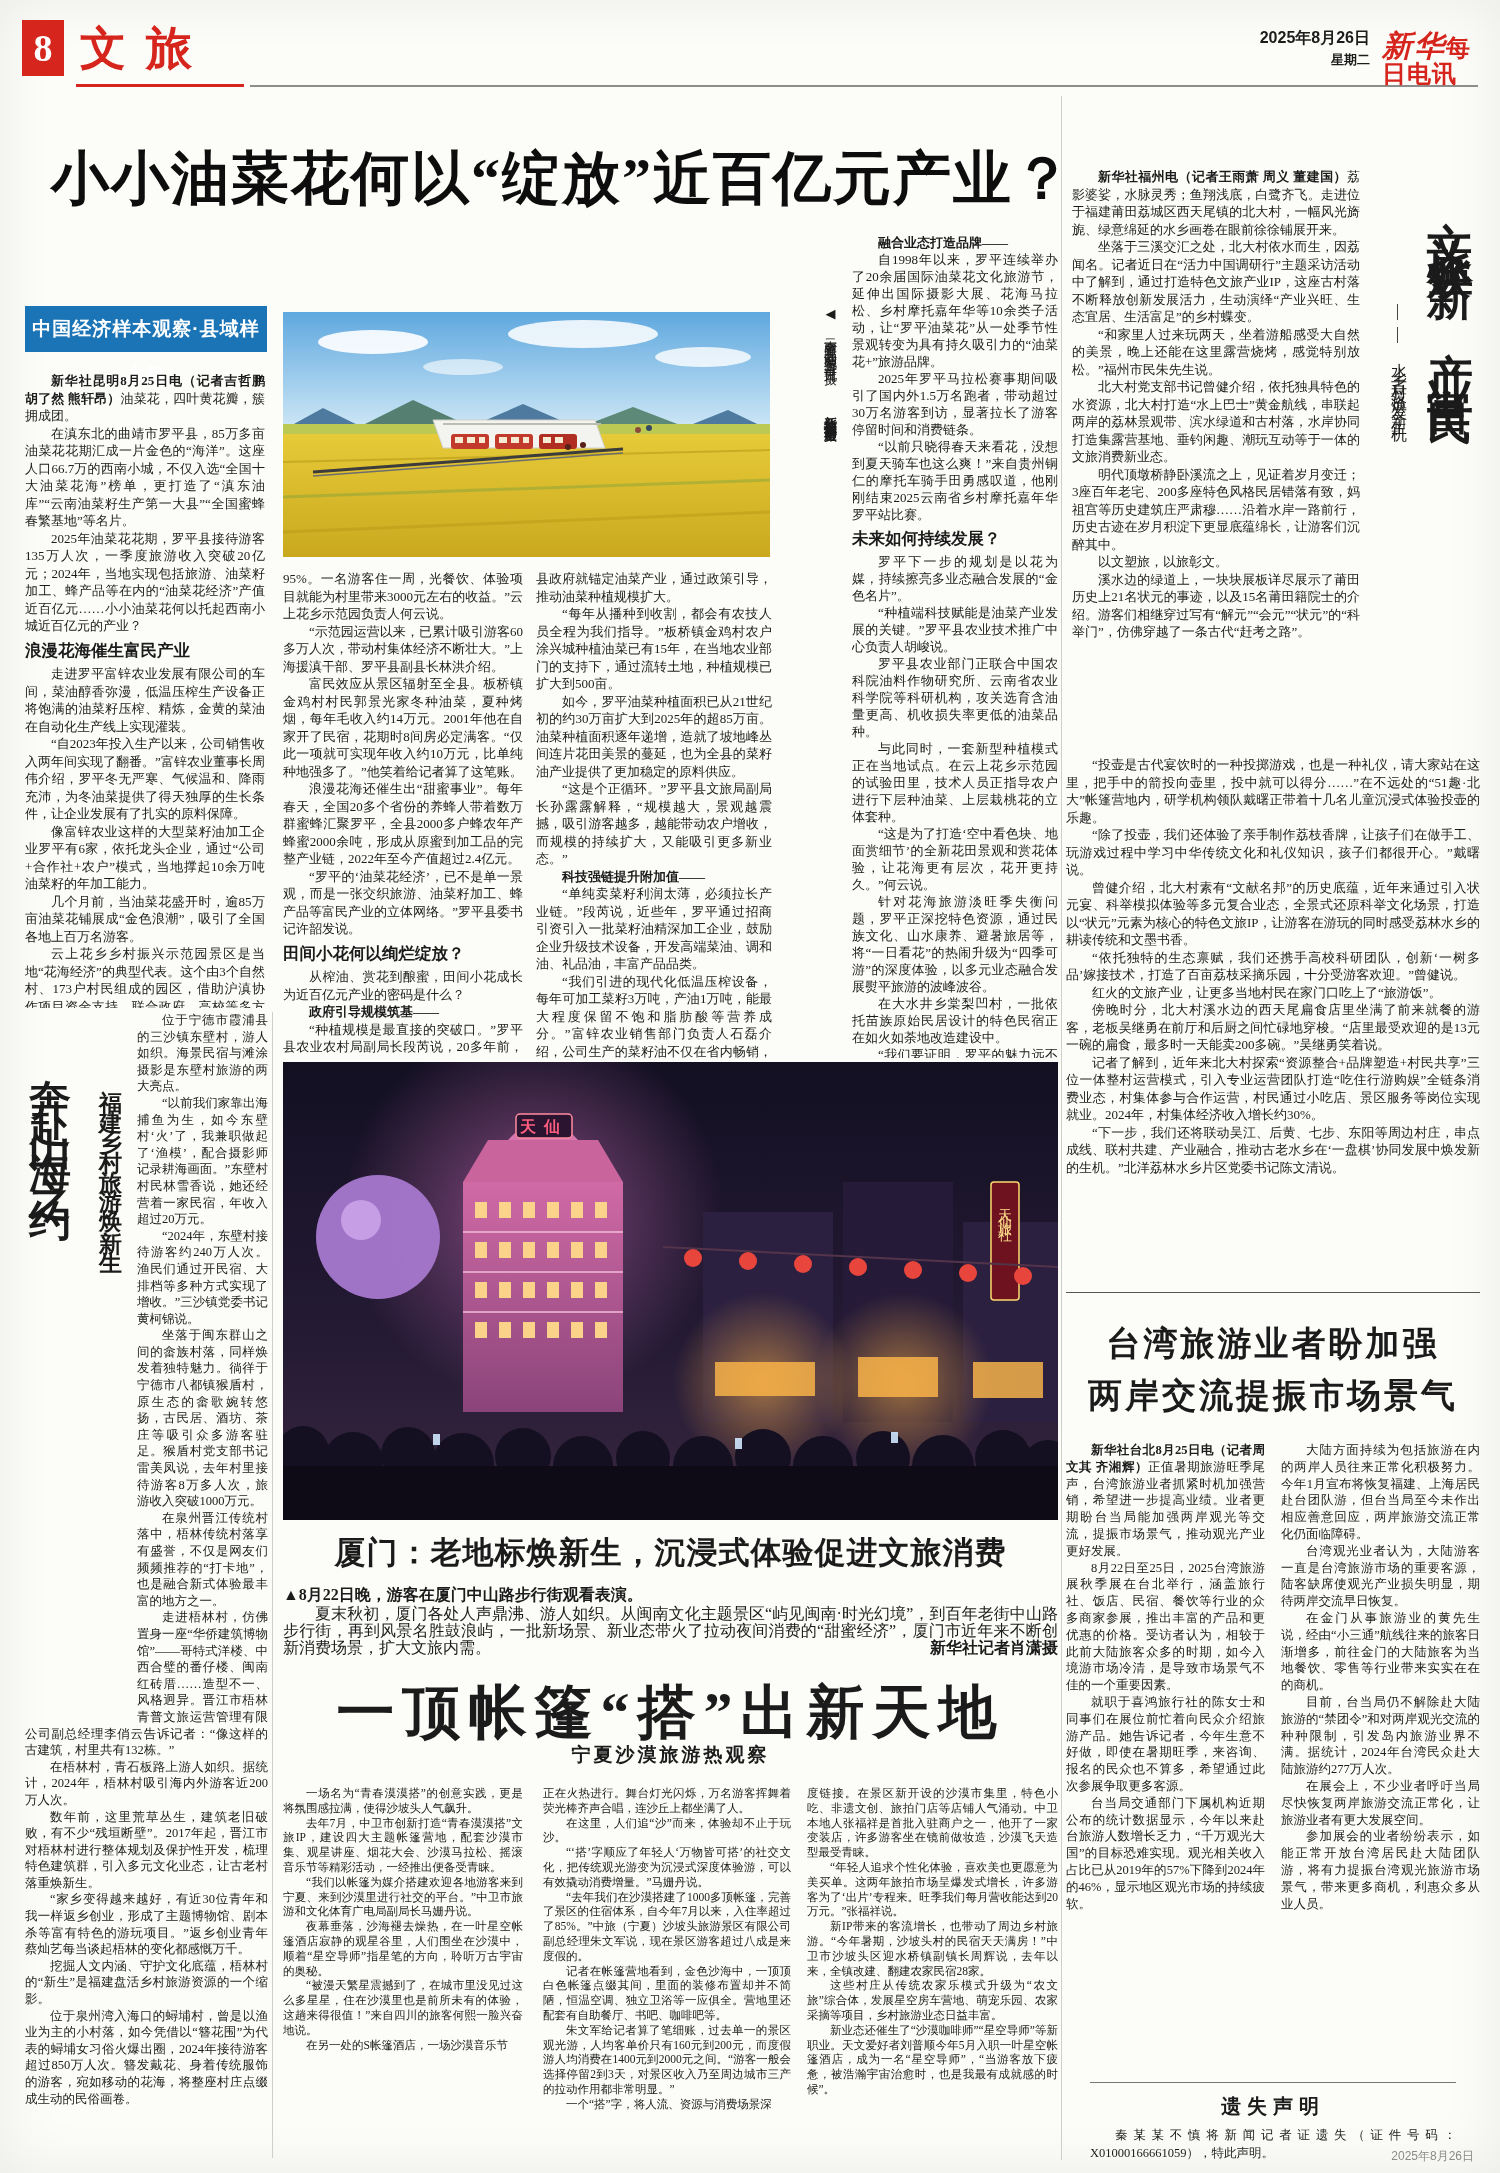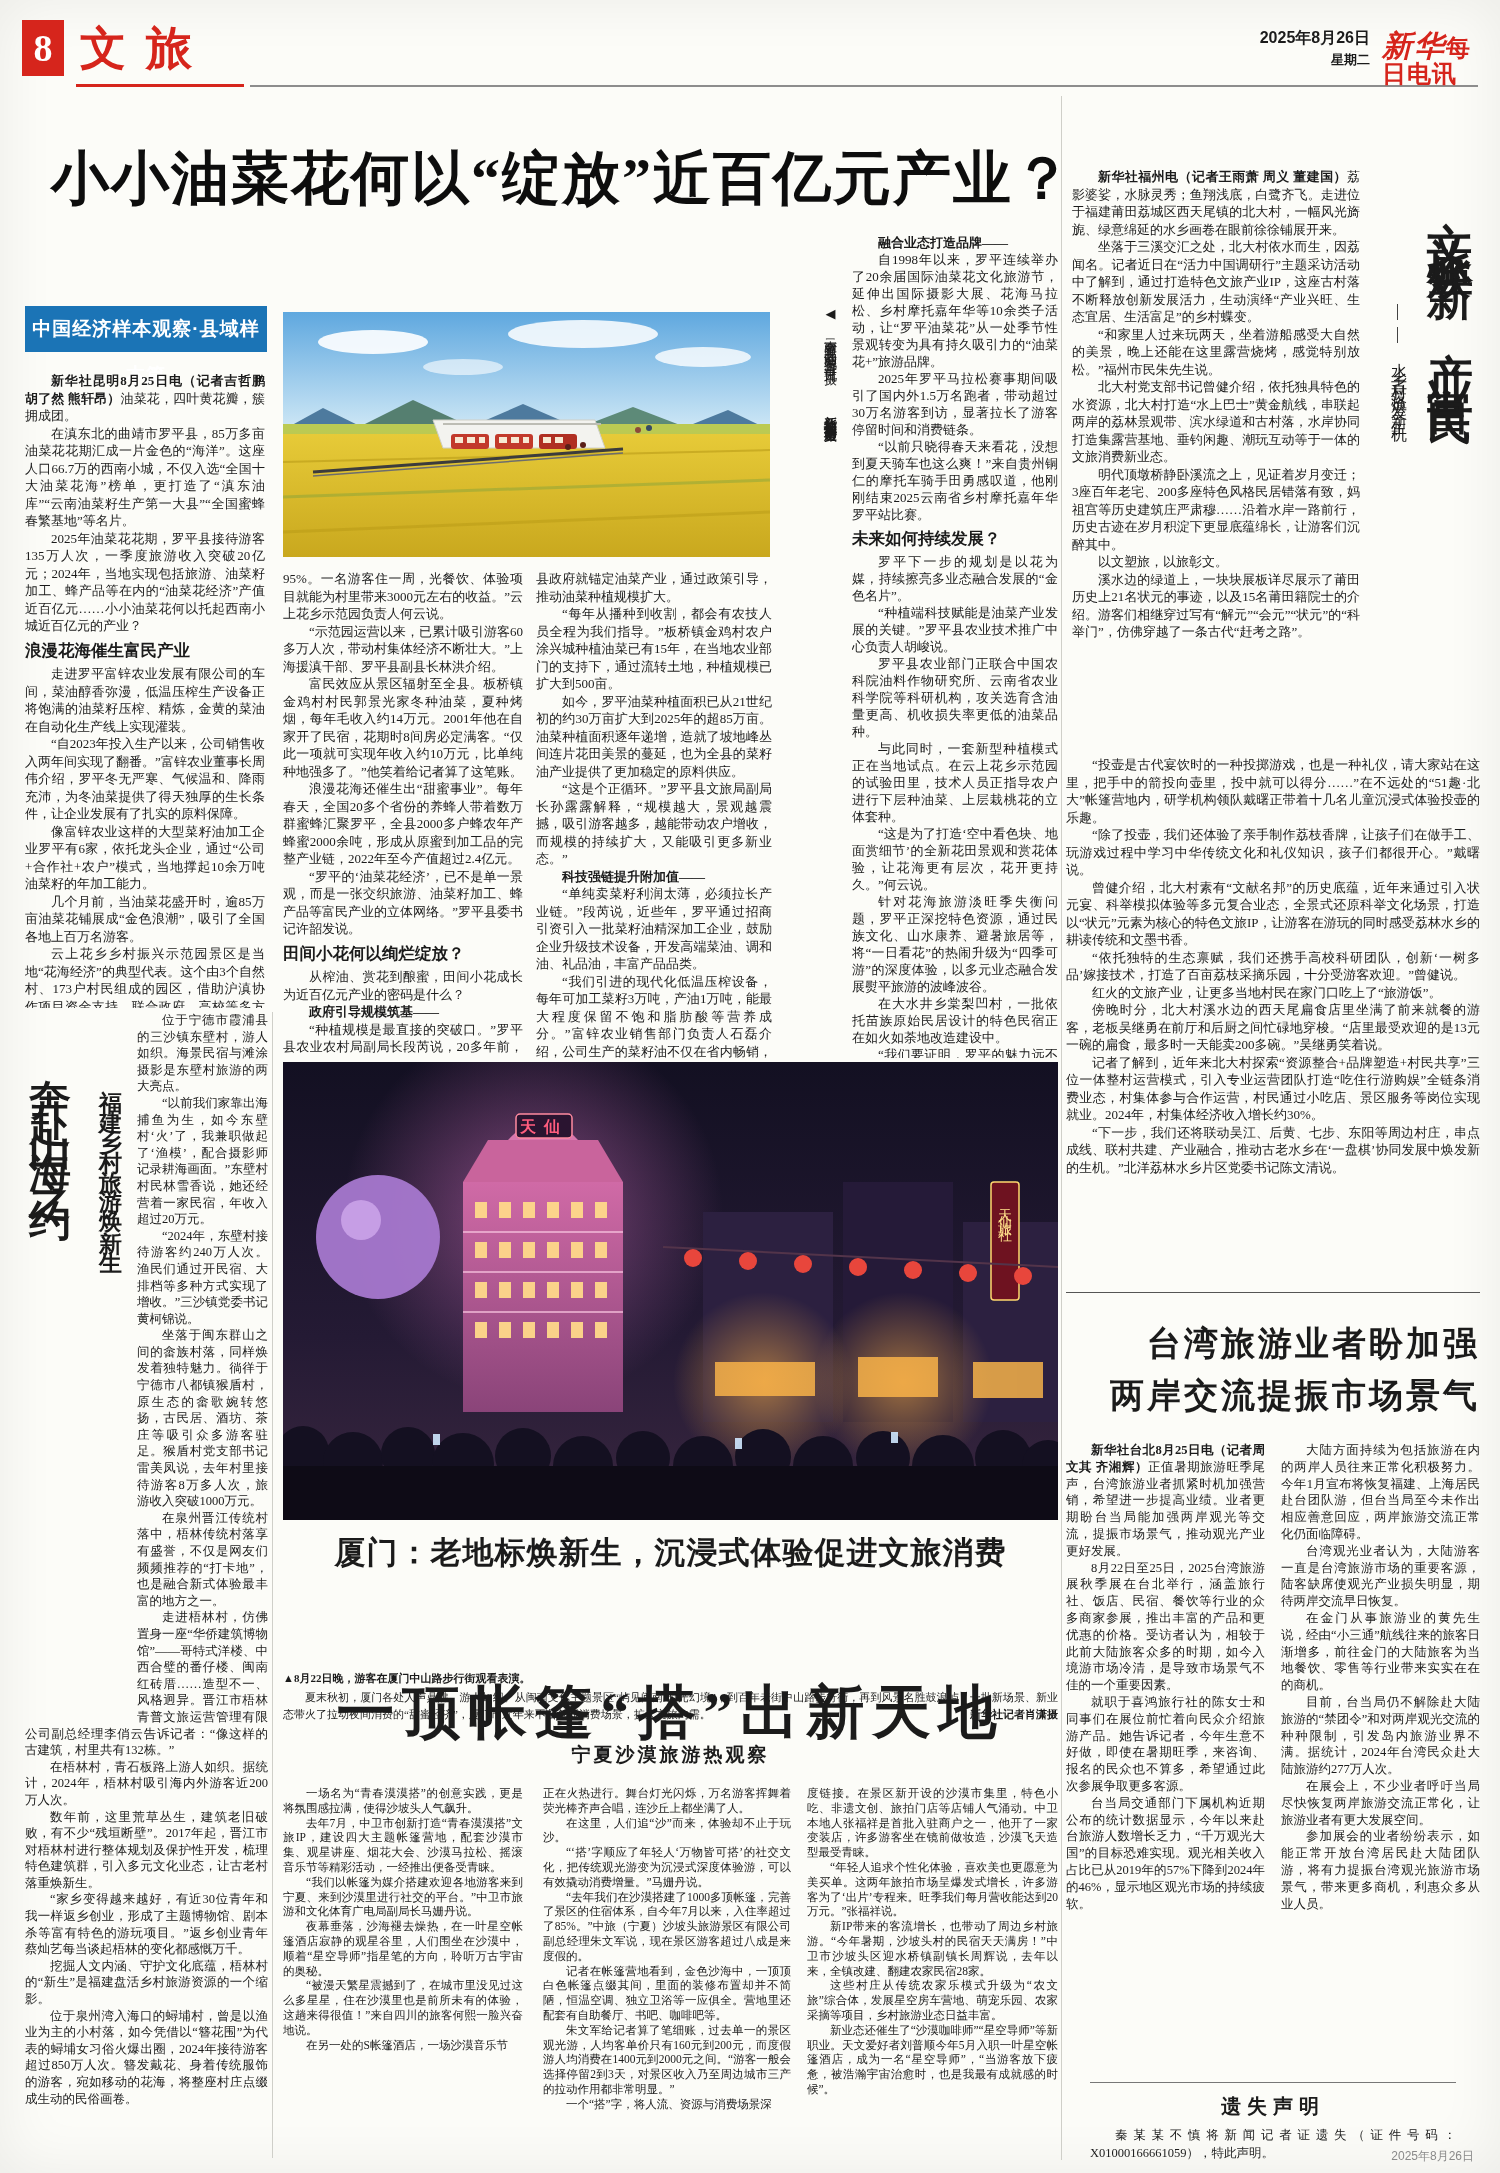--- a/index.html
+++ b/index.html
@@ -30,21 +30,21 @@
             letter-spacing:2px;color:#0d0d0d;white-space:nowrap;}
   .badge{position:absolute;left:25px;top:306px;width:242px;height:46px;background:#1b74b6;color:#fff;
          font-family:"Liberation Sans",sans-serif;font-weight:700;font-size:19px;text-align:center;line-height:46px;letter-spacing:1px;}
   .photo1{position:absolute;left:283px;top:312px;width:487px;height:245px;}
   .vcap{position:absolute;left:788px;top:306px;width:52px;height:700px;writing-mode:vertical-rl;
         font-size:13px;line-height:20px;letter-spacing:2px;}
   .vcap .vcap-credit{font-weight:700;margin-top:18px;display:inline-block;}
   
   .photo2{position:absolute;left:283px;top:1062px;width:775px;height:458px;}
   .xm-head{position:absolute;left:283px;top:1532px;width:775px;text-align:center;font-size:31px;font-weight:700;letter-spacing:1px;}
-  .xm-cap{position:absolute;left:283px;top:1670px;width:775px;font-size:11px;line-height:17px;text-align:justify;}
+  .xm-cap{position:absolute;left:283px;top:1586px;width:775px;font-size:16px;line-height:17px;text-align:justify;}
   .xm-cap .caphead{font-weight:700;text-indent:0;margin:0 0 2px 0;}
   .xm-cap p{margin:0;text-indent:2em;}
   .xm-cap .credit{font-weight:700;float:right;margin-left:14px;}
   
   .tent-head{position:absolute;left:283px;top:1674px;width:775px;text-align:center;font-size:58px;font-weight:700;letter-spacing:8px;}
   .tent-sub{position:absolute;left:283px;top:1742px;width:775px;text-align:center;font-size:19px;font-weight:700;letter-spacing:3px;}
   .tentcol{font-size:11.5px;line-height:14.8px;}
   
   .fujian{position:absolute;left:25px;top:1012px;width:243px;height:1150px;overflow:hidden;
           text-align:justify;font-size:12.5px;line-height:16.6px;}
@@ -57,21 +57,21 @@
   .wenlv{position:absolute;left:1066px;top:96px;width:414px;height:1192px;}
   .wl-colA{position:absolute;left:6px;top:72px;width:288px;height:582px;overflow:hidden;text-align:justify;font-size:13px;line-height:17.5px;}
   .wl-colB{position:absolute;left:0px;top:660px;width:414px;height:532px;overflow:hidden;text-align:justify;font-size:13px;line-height:17.5px;}
   .wl-colA p,.wl-colB p{margin:0;text-indent:2em;}
   .wl-colA .bl,.wl-colB .bl{font-weight:700;}
   .wl-vhead{position:absolute;right:2px;top:88px;height:576px;display:flex;flex-direction:row;align-items:flex-start;}
   .wl-vsub{writing-mode:vertical-rl;font-size:16px;letter-spacing:7px;line-height:26px;margin-top:120px;font-weight:500;}
   .wl-vmain{writing-mode:vertical-rl;font-size:46px;font-weight:700;letter-spacing:17px;line-height:56px;margin-left:10px;}
   
   .tw-rule{position:absolute;left:1066px;top:1292px;width:414px;border-top:1.5px solid #555;}
-  .tw-head{position:absolute;left:1066px;top:1318px;width:414px;text-align:right;font-size:34px;font-weight:700;line-height:52px;letter-spacing:3px;}
+  .tw-head{position:absolute;left:1066px;top:1318px;width:414px;text-align:center;font-size:34px;font-weight:700;line-height:52px;letter-spacing:3px;}
   .tw-body{position:absolute;left:1066px;top:1442px;width:414px;height:628px;overflow:hidden;
            column-count:2;column-gap:16px;text-align:justify;font-size:12.5px;line-height:16.8px;}
   .tw-body p{margin:0;text-indent:2em;}
   .tw-body .bl{font-weight:700;}
   
   .notice{position:absolute;left:1090px;top:2082px;width:366px;border-top:1px solid #777;padding-top:10px;}
   .notice h4{margin:0 0 6px 0;text-align:center;font-size:20px;letter-spacing:6px;font-weight:700;}
   .notice p{margin:0;font-size:12.5px;line-height:18px;text-indent:2em;text-align:justify;}
   .footer-date{position:absolute;right:26px;top:2148px;font-size:12px;color:#8a8a8a;font-family:"Liberation Sans",sans-serif;}
   

